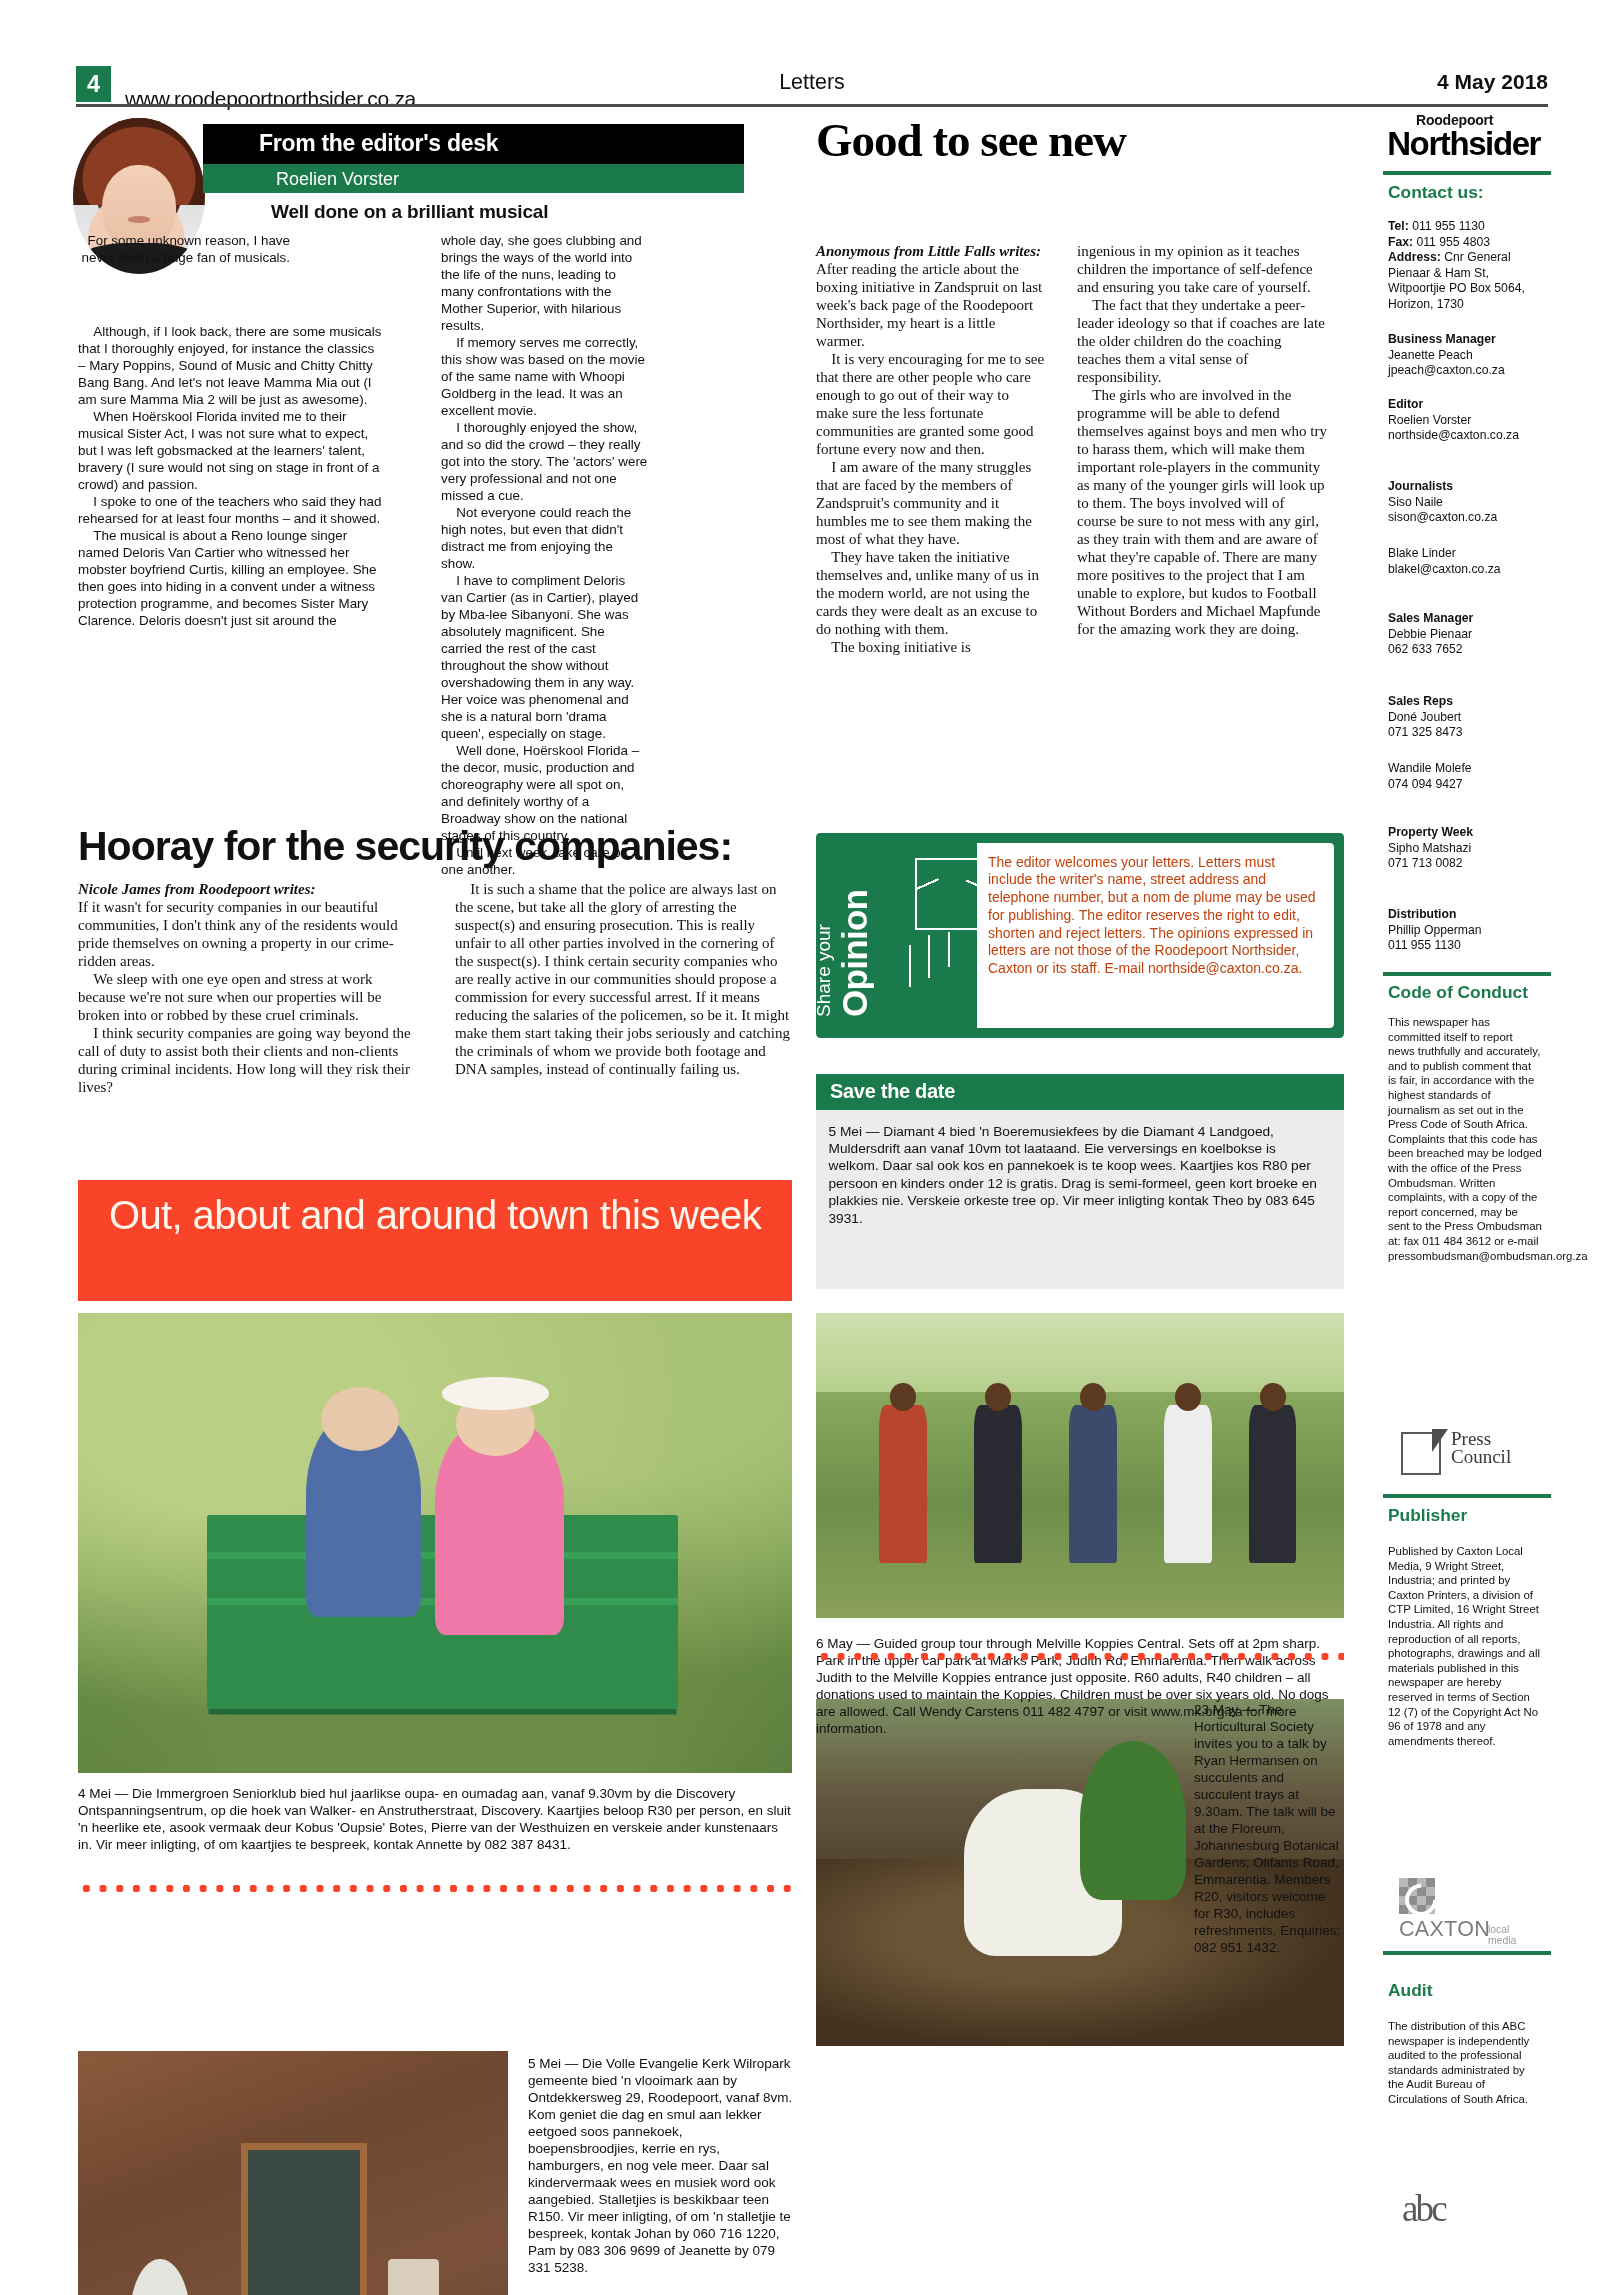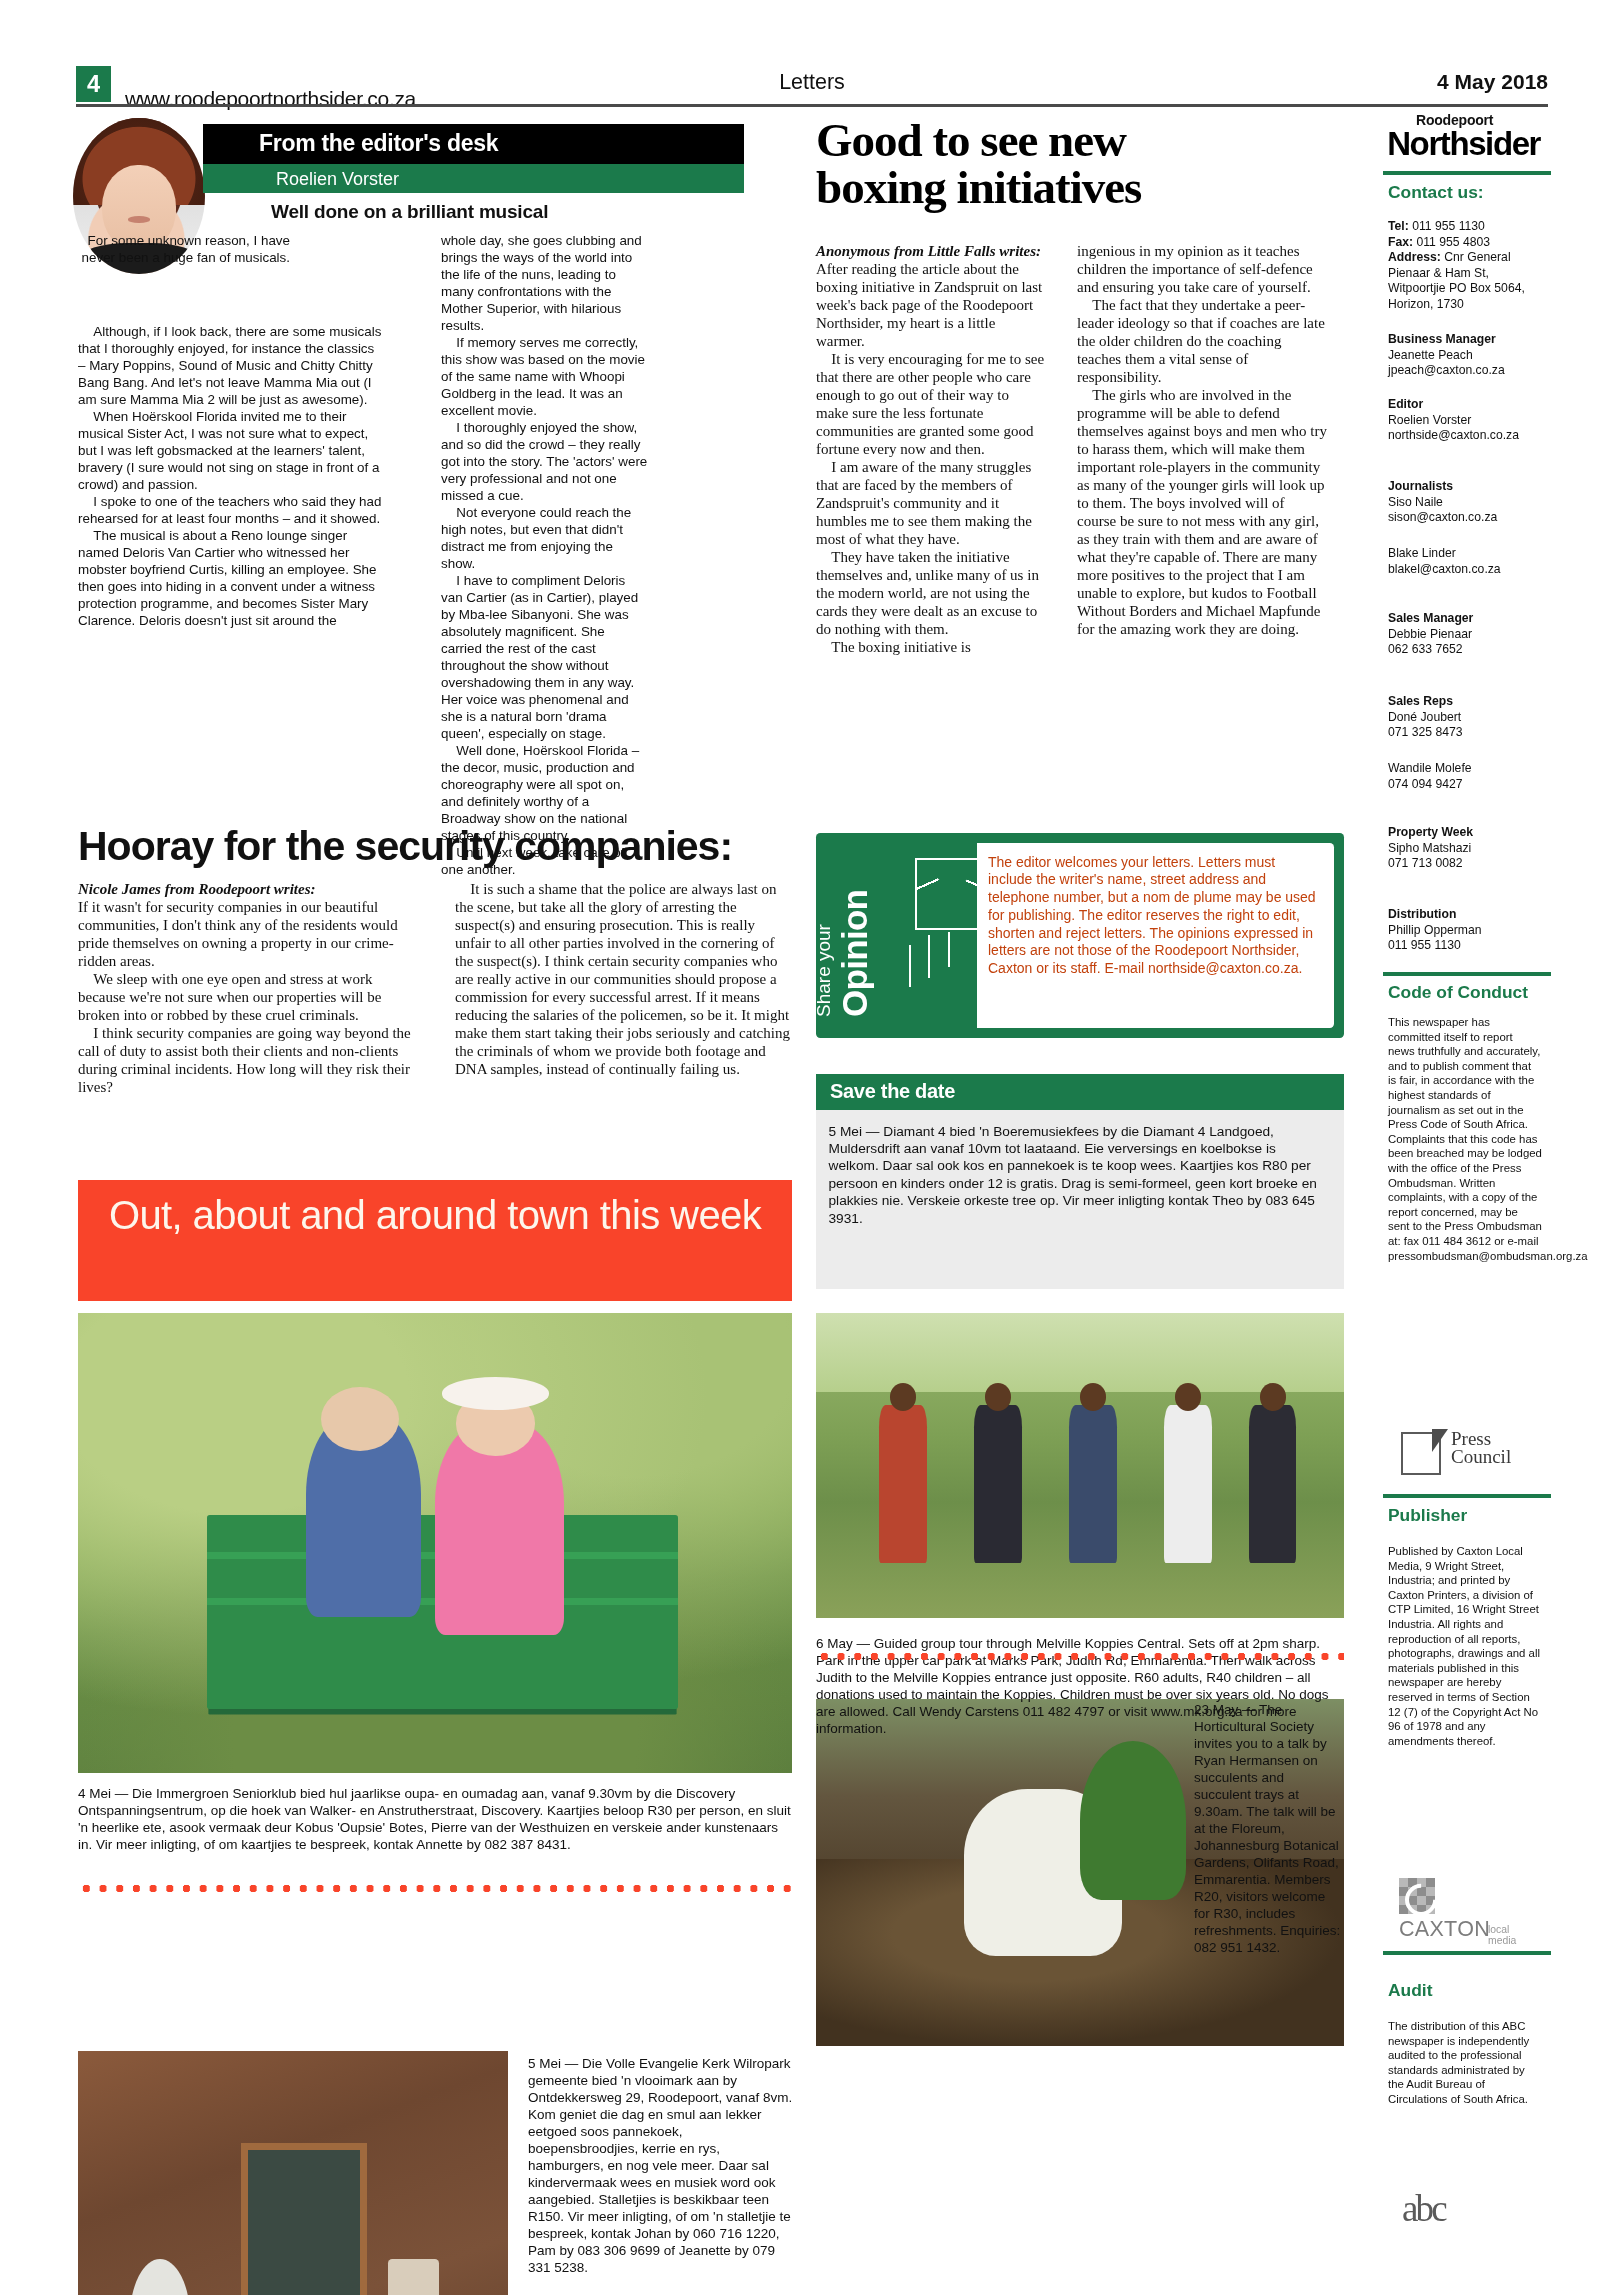--- a/index.html
+++ b/index.html
@@ -239,21 +239,20 @@
     <p>If memory serves me correctly, this show was based on the movie of the same name with Whoopi Goldberg in the lead. It was an excellent movie.</p>
     <p>I thoroughly enjoyed the show, and so did the crowd – they really got into the story. The 'actors' were very professional and not one missed a cue.</p>
     <p>Not everyone could reach the high notes, but even that didn't distract me from enjoying the show.</p>
     <p>I have to compliment Deloris van Cartier (as in Cartier), played by Mba-lee Sibanyoni. She was absolutely magnificent. She carried the rest of the cast throughout the show without overshadowing them in any way. Her voice was phenomenal and she is a natural born 'drama queen', especially on stage.</p>
     <p>Well done, Hoërskool Florida – the decor, music, production and choreography were all spot on, and definitely worthy of a Broadway show on the national stages of this country.</p>
     <p>Until next week, take care of one another.</p>
   </div>
 
   <div class="boxing-head">
     <div>Good to see new</div>
-    <div>boxing initiatives</div>
   </div>
   <div class="boxing-c1 serif-body">
     <p class="byline" style="text-indent:0">Anonymous from Little Falls writes:</p>
     <p style="text-indent:0">After reading the article about the boxing initiative in Zandspruit on last week's back page of the Roodepoort Northsider, my heart is a little warmer.</p>
     <p>It is very encouraging for me to see that there are other people who care enough to go out of their way to make sure the less fortunate communities are granted some good fortune every now and then.</p>
     <p>I am aware of the many struggles that are faced by the members of Zandspruit's community and it humbles me to see them making the most of what they have.</p>
     <p>They have taken the initiative themselves and, unlike many of us in the modern world, are not using the cards they were dealt as an excuse to do nothing with them.</p>
     <p>The boxing initiative is</p>
   </div>
   <div class="boxing-c2 serif-body">

